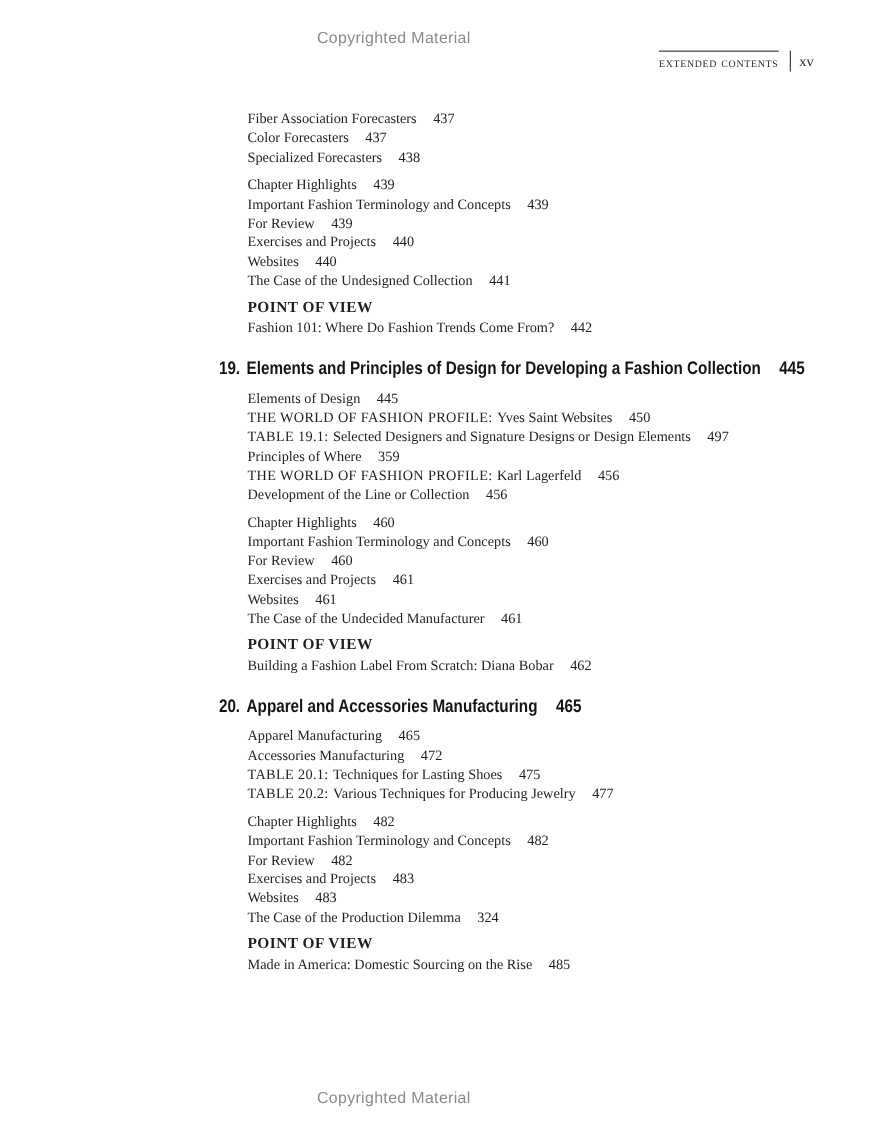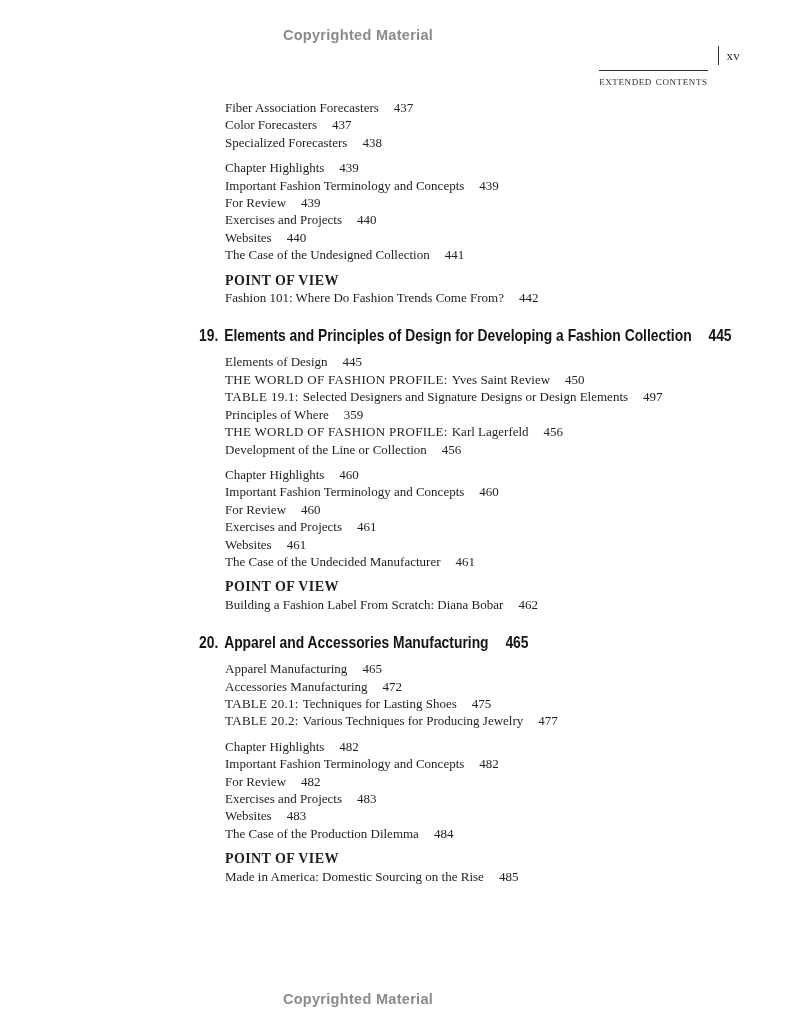--- a/index.html
+++ b/index.html
@@ -9,37 +9,37 @@
     position: relative;
     font-family: "Liberation Serif", serif;
     overflow: hidden;
   }
   .page { position: absolute; inset: 0; }
 
   .copyright {
     position: absolute; left: 0; width: 716px;
     text-align: center;
     font-family: "Liberation Sans", sans-serif;
-    font-weight: bold;
+    font-weight: normal;
     font-size: 14.5px;
     color: #8a8a8a;
     letter-spacing: 0.3px;
   }
   .copyright.top { top: 27px; }
   .copyright.bottom { top: 991px; }
 
   .running-head {
     position: absolute; top: 46px; right: 60px;
     display: flex; align-items: flex-start;
     font-variant: small-caps;
     font-size: 13px;
     color: #2e2e2e;
     letter-spacing: 0.6px;
   }
-  .rh-title { border-top: 1px solid #2e2e2e; padding-top: 2px; margin-top: 24px; }
+  .rh-title { border-top: 1px solid #2e2e2e; padding-top: 2px; }
   .rh-divider { width: 1px; height: 19px; background: #2e2e2e; margin: 0 8px 0 10px; }
   .rh-page { font-variant: normal; padding-top: 2px; letter-spacing: 0.2px; }
 
   .toc { position: absolute; top: 99px; left: 0; width: 744px; }
 
   .group { margin-bottom: 8px; }
   .entry {
     margin-left: 225px;
     font-size: 13px;
     line-height: 17.4px;
@@ -99,21 +99,21 @@
         <div class="entry"><span class="etext">Websites</span><span class="epage">440</span></div>
         <div class="entry"><span class="etext">The Case of the Undesigned Collection</span><span class="epage">441</span></div>
       </div>
       <div class="group pov">
         <div class="pov-label">POINT OF VIEW</div>
         <div class="entry"><span class="etext">Fashion 101: Where Do Fashion Trends Come From?</span><span class="epage">442</span></div>
       </div>
       <div class="chapter"><span class="ch-num">19.</span><span class="ch-title">Elements and Principles of Design for Developing a Fashion Collection</span><span class="ch-page">445</span></div>
       <div class="group">
         <div class="entry"><span class="etext">Elements of Design</span><span class="epage">445</span></div>
-        <div class="entry"><span class="prefix">THE WORLD OF FASHION PROFILE:</span><span class="etext">Yves Saint Review</span><span class="epage">450</span></div>
+        <div class="entry"><span class="prefix">THE WORLD OF FASHION PROFILE:</span><span class="etext">Yves Saint Websites</span><span class="epage">450</span></div>
         <div class="entry"><span class="prefix">TABLE 19.1:</span><span class="etext">Selected Designers and Signature Designs or Design Elements</span><span class="epage">497</span></div>
         <div class="entry"><span class="etext">Principles of Where</span><span class="epage">359</span></div>
         <div class="entry"><span class="prefix">THE WORLD OF FASHION PROFILE:</span><span class="etext">Karl Lagerfeld</span><span class="epage">456</span></div>
         <div class="entry"><span class="etext">Development of the Line or Collection</span><span class="epage">456</span></div>
       </div>
       <div class="group">
         <div class="entry"><span class="etext">Chapter Highlights</span><span class="epage">460</span></div>
         <div class="entry"><span class="etext">Important Fashion Terminology and Concepts</span><span class="epage">460</span></div>
         <div class="entry"><span class="etext">For Review</span><span class="epage">460</span></div>
         <div class="entry"><span class="etext">Exercises and Projects</span><span class="epage">461</span></div>
@@ -130,21 +130,21 @@
         <div class="entry"><span class="etext">Accessories Manufacturing</span><span class="epage">472</span></div>
         <div class="entry"><span class="prefix">TABLE 20.1:</span><span class="etext">Techniques for Lasting Shoes</span><span class="epage">475</span></div>
         <div class="entry"><span class="prefix">TABLE 20.2:</span><span class="etext">Various Techniques for Producing Jewelry</span><span class="epage">477</span></div>
       </div>
       <div class="group">
         <div class="entry"><span class="etext">Chapter Highlights</span><span class="epage">482</span></div>
         <div class="entry"><span class="etext">Important Fashion Terminology and Concepts</span><span class="epage">482</span></div>
         <div class="entry"><span class="etext">For Review</span><span class="epage">482</span></div>
         <div class="entry"><span class="etext">Exercises and Projects</span><span class="epage">483</span></div>
         <div class="entry"><span class="etext">Websites</span><span class="epage">483</span></div>
-        <div class="entry"><span class="etext">The Case of the Production Dilemma</span><span class="epage">484</span></div>
+        <div class="entry"><span class="etext">The Case of the Production Dilemma</span><span class="epage">324</span></div>
       </div>
       <div class="group pov">
         <div class="pov-label">POINT OF VIEW</div>
         <div class="entry"><span class="etext">Made in America: Domestic Sourcing on the Rise</span><span class="epage">485</span></div>
       </div>
     </div>
 
   <div class="copyright bottom">Copyrighted Material</div>
 
 </div>

